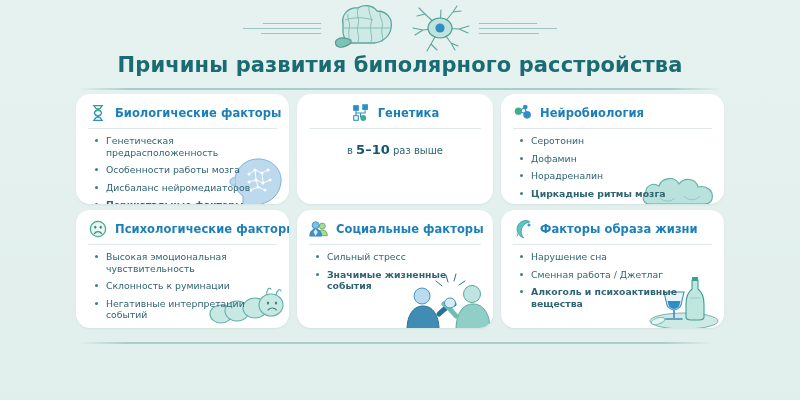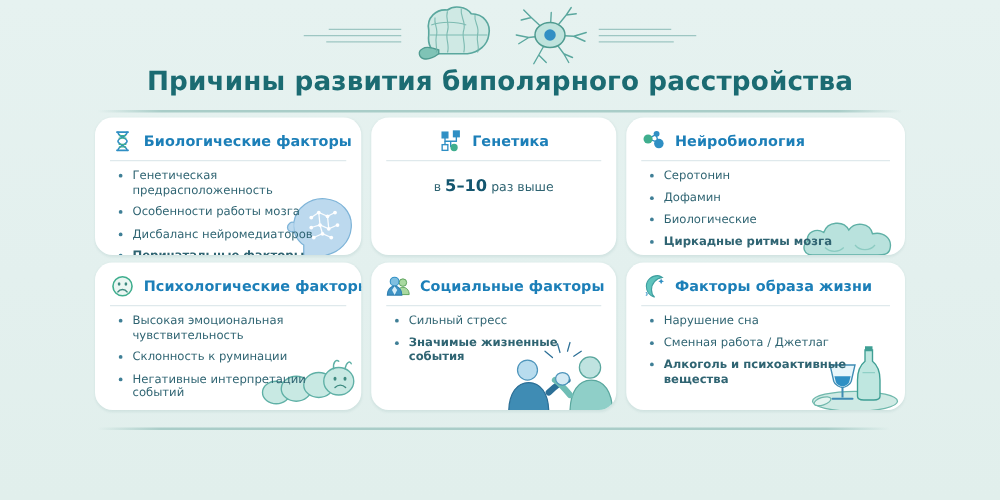--- a/index.html
+++ b/index.html
@@ -312,21 +312,21 @@
           </g>
           <circle cx="6" cy="9" r="4" fill="#3fae8e"></circle>
           <circle cx="13.5" cy="4.5" r="2.6" fill="#2f8fc4"></circle>
           <circle cx="15.5" cy="13" r="4.2" fill="#2f8fc4"></circle>
         </svg>
         <div class="card-title">Нейробиология</div>
       </div>
       <ul class="bullets">
         <li>Серотонин</li>
         <li>Дофамин</li>
-        <li>Биологические</li>
+        <li>Норадреналин</li>
         <li>Циркадные ритмы мозга</li>
       </ul>
       <svg class="deco cloud" viewBox="0 0 84 42">
         <path d="M10 38 C3 38, 1 31, 6 27 C5 20, 13 16, 19 20 C22 11, 35 10, 39 18 C44 11, 56 12, 58 21 C67 19, 74 25, 72 33 C71 38, 66 38, 62 38 Z" fill="#b9e2dd" stroke="#5fb0a6" stroke-width="1.1"></path>
         <g stroke="#8ccbc2" stroke-width="1" fill="none">
           <path d="M20 32 C24 36, 31 36, 35 32"></path>
           <path d="M44 30 C48 35, 56 35, 60 30"></path>
         </g>
       </svg>
     </div>

